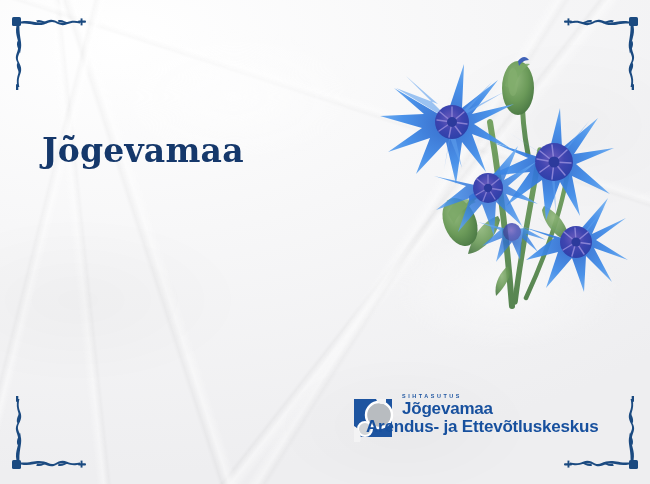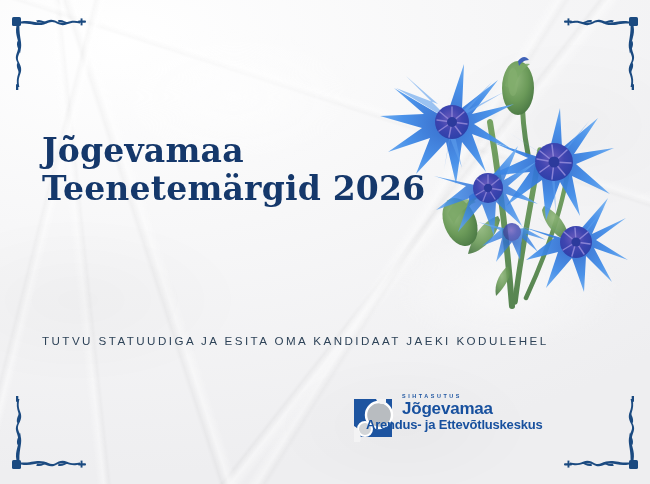--- a/index.html
+++ b/index.html
@@ -87,21 +87,21 @@
     font-size:5.4px;font-weight:700;letter-spacing:2.6px;
     color:#1d54a0;line-height:1;margin-bottom:1px;padding-left:2px;
   }
   .logo-l1{
     font-family:"Liberation Sans", sans-serif;
     font-size:17px;font-weight:700;color:#17509e;
     line-height:1.02;letter-spacing:-.2px;padding-left:2px;
   }
   .logo-l2{
     font-family:"Liberation Sans", sans-serif;
-    font-size:13px;font-weight:700;color:#17509e;
+    font-size:17px;font-weight:700;color:#17509e;
     line-height:1.04;letter-spacing:-.2px;margin-left:-34px;
   }
 
   
   .flowers{position:absolute;left:372px;top:30px;width:278px;height:300px;}
 </style>
 </head>
 <body>
 
 <div id="poster">
@@ -331,25 +331,23 @@
         <g fill="url(#pet)">
           <path d="M0 0 L-34 -8 L-12 0 L-30 16 L-10 8 L-16 32 L0 12 L8 30 L10 8 L26 22 L14 4 L34 10 L12 -2 Z"></path>
         </g>
         <circle cx="0" cy="2" r="9" fill="url(#core)"></circle>
       </g>
     </svg>
   </div>
 
   <h1 class="headline">
     <span class="l1">Jõgevamaa</span>
-    <span class="l2">Teenetemärgid 2026</span>
   </h1>
 
 
-  <div class="cta">TUTVU STATUUDIGA JA ESITA OMA KANDIDAAT JAEKI KODULEHEL</div>
 
 
   <div class="logo">
     <div class="logo-mark">
       <svg viewBox="0 0 44 46" width="44" height="46">
         <rect x="2" y="3" width="38" height="38" fill="#1d54a0"></rect>
         <circle cx="27" cy="19" r="13" fill="#b8bcc0"></circle>
         <circle cx="27" cy="19" r="13" fill="none" stroke="#ffffff" stroke-width="2.4"></circle>
         <circle cx="13" cy="33" r="7" fill="#d2d5d8"></circle>
         <circle cx="13" cy="33" r="7" fill="none" stroke="#ffffff" stroke-width="2"></circle>

